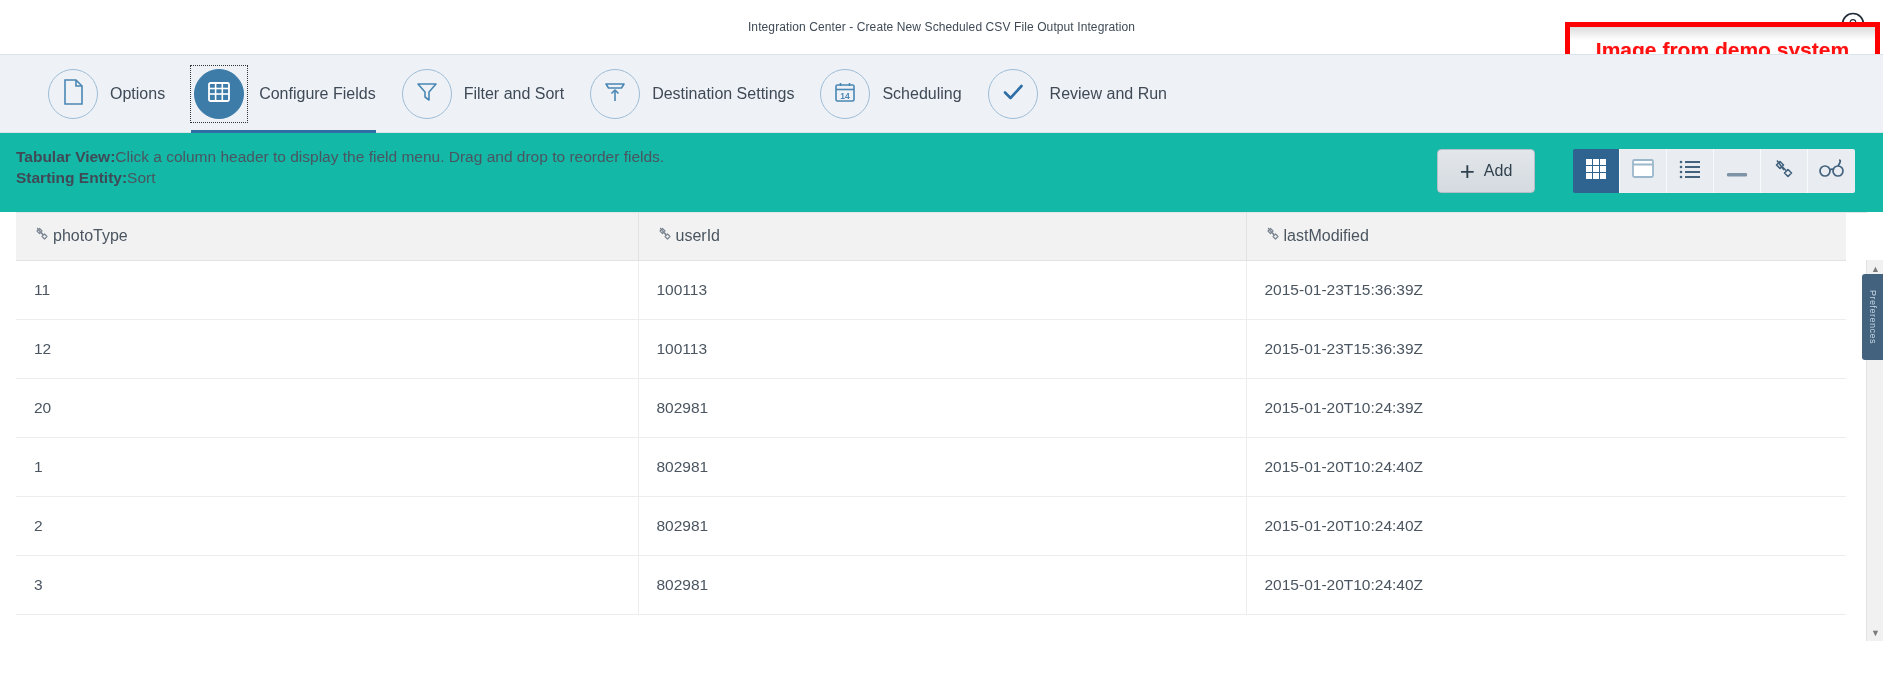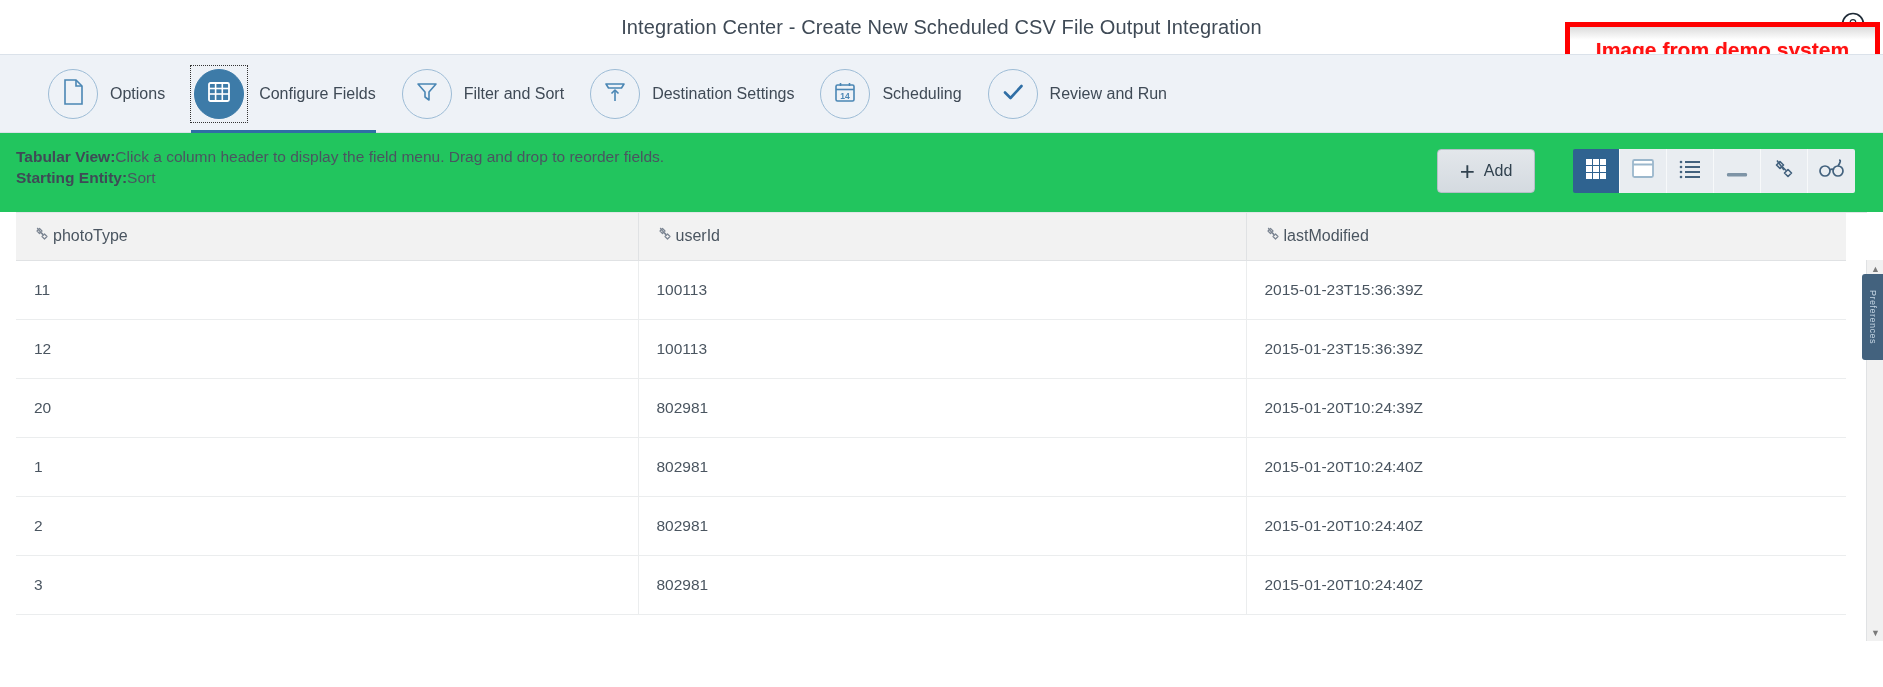--- a/index.html
+++ b/index.html
@@ -11,21 +11,21 @@
   }
 
   
   .titlebar {
     position: relative;
     height: 54px;
     background: #ffffff;
     display: flex; align-items: center; justify-content: center;
   }
   .app-title {
-    font-size: 20px;
+    font-size: 12px;
     color: #3f4a56;
     letter-spacing: 0.1px;
     white-space: nowrap;
   }
   .help-btn {
     position: absolute; right: 14px; top: 8px;
     width: 32px; height: 32px;
     display: flex; align-items: center; justify-content: center;
     cursor: pointer;
   }
@@ -93,21 +93,21 @@
     height: 3px;
     background: #2f6ea5;
   }
   .step-wrap { display:flex; align-items:center; justify-content:center;text-align:center; }
 
   
   .subheader {
     position: relative;
     height: 79px;
     padding: 13px 0 0 16px;
-    background: #22c55e;
+    background: #14b8a6;
   }
   .sub-line { font-size: 15.5px; color: #4a5560; line-height: 21px; }
   .sub-line b { color: #3f4a56; }
 
   .toolbar {
     position: absolute;
     right: 28px; top: 16px;
     display: flex; align-items: center;
   }
   .add-btn {

